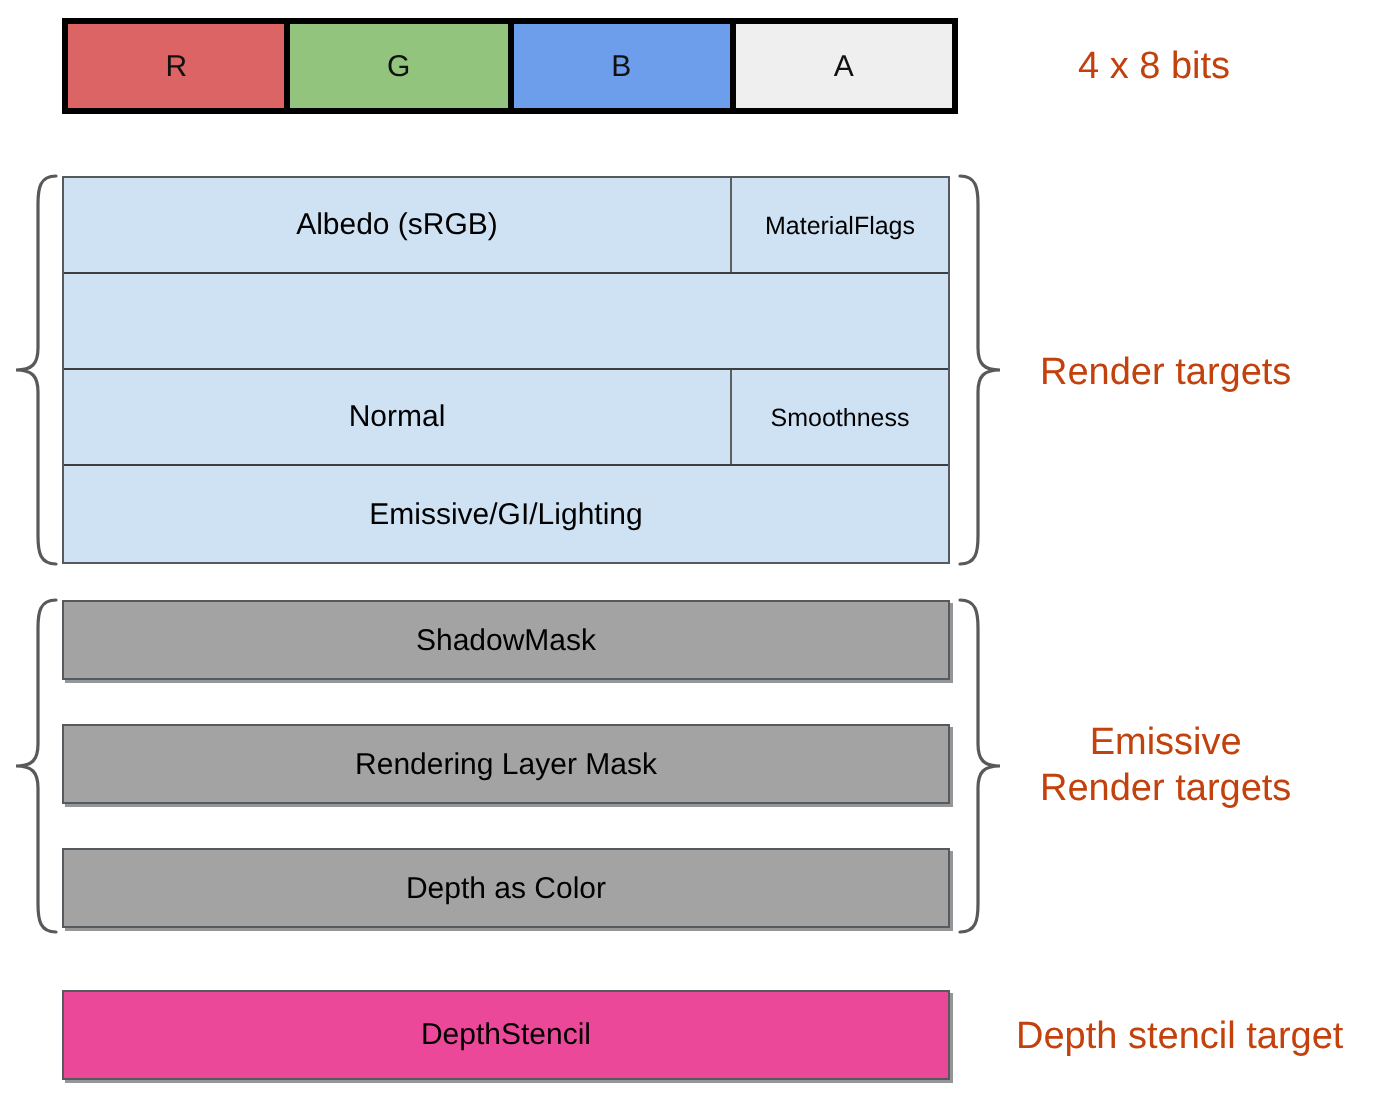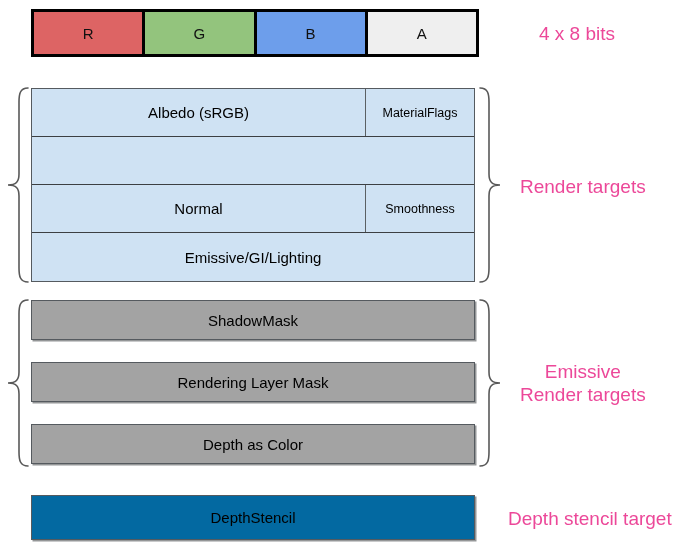--- a/index.html
+++ b/index.html
@@ -108,39 +108,39 @@
   #opt-box-1 { top: 362px; }
   #opt-box-2 { top: 424px; }
 
   
   #depth-stencil-box {
     position: absolute;
     left: 31px;
     top: 495px;
     width: 444px;
     height: 45px;
-    background: #0369a1;
+    background: #ec4899;
     border: 1px solid #555a5f;
     box-sizing: border-box;
     display: flex;
     align-items: center;
     justify-content: center;
     font-size: 15px;
     box-shadow: 1.5px 1.5px 0 rgba(60,63,66,0.55);
   }
 
   
   .brace { position: absolute; }
   .brace svg { display: block; }
 
   
   .side-label {
     position: absolute;
     font-size: 19px;
-    color: #ec4899;
+    color: #c2410c;
     line-height: 1.22;
     white-space: pre-line;
   }
   #label-bits       { left: 539px; top: 22px; }
   #label-render     { left: 520px; top: 175px; }
   #label-optional   { left: 520px; top: 360px; text-align: center; }
   #label-depth      { left: 508px; top: 507px; }
 </style>
 </head>
 <body>

